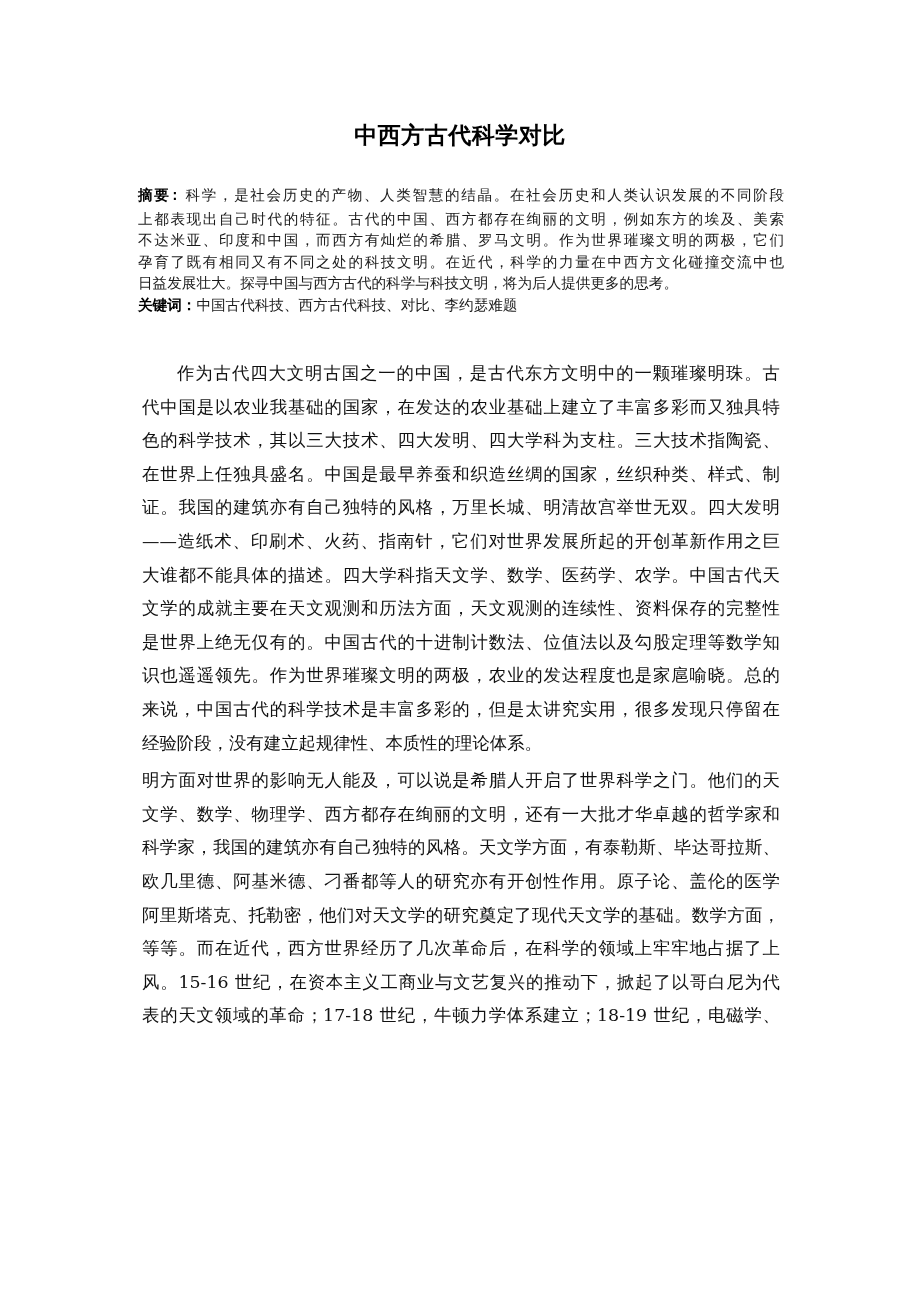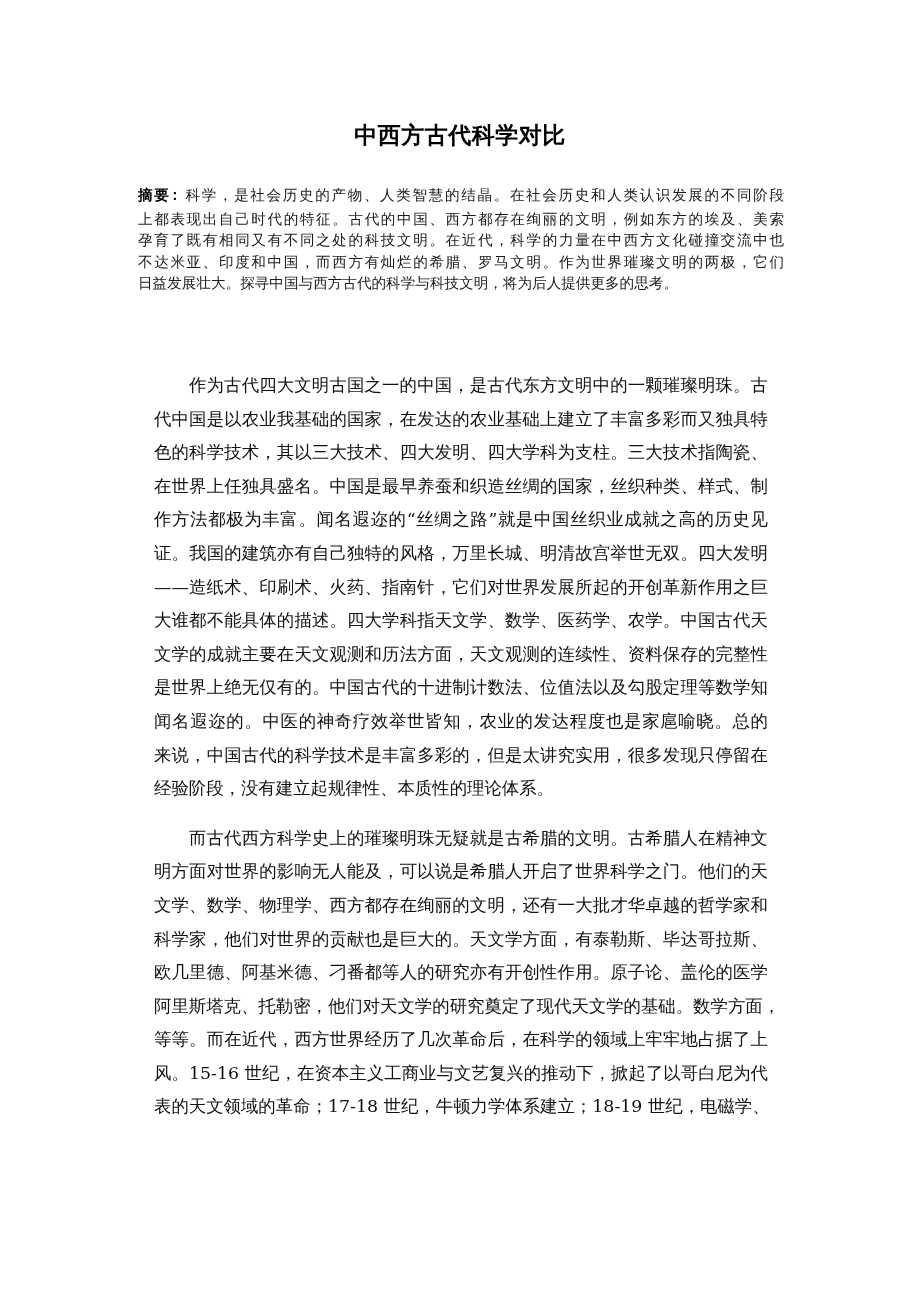--- a/index.html
+++ b/index.html
@@ -56,21 +56,21 @@
       position: absolute;
       top: 353px;
       left: 138px;
       width: 646px;
       font-size: 17.4px;
       line-height: 33.6px;
       text-align: justify;
       color: #111;
     }
     .body p {
-      margin: 16px;
+      margin: 4px;
       text-indent: 35px;
     }
     .line {
       display: block;
       white-space: nowrap;
       text-align: justify;
       text-align-last: justify;
     }
     .line.last {
       text-align-last: left;
@@ -79,46 +79,45 @@
 </head>
 <body>
 
 <div class="page">
 
   <div class="title">中西方古代科学对比</div>
 
   <div class="abstract">
     <span class="line"><span class="label">摘要:</span> <span>科学，是社会历史的产物、人类智慧的结晶。在社会历史和人类认识发展的不同阶段</span></span>
     <span class="line">上都表现出自己时代的特征。古代的中国、西方都存在绚丽的文明，例如东方的埃及、美索</span>
+    <span class="line">不达米亚、印度和中国，而西方有灿烂的希腊、罗马文明。作为世界璀璨文明的两极，它们</span>
     <span class="line">孕育了既有相同又有不同之处的科技文明。在近代，科学的力量在中西方文化碰撞交流中也</span>
-    <span class="line">不达米亚、印度和中国，而西方有灿烂的希腊、罗马文明。作为世界璀璨文明的两极，它们</span>
     <span class="line last">日益发展壮大。探寻中国与西方古代的科学与科技文明，将为后人提供更多的思考。</span>
+    <span class="line last keywords"><span class="label">关键词：</span><span>中国古代科技、西方古代科技、对比、李约瑟难题</span></span>
   </div>
 
   <div class="body">
     <p>
       <span class="line">作为古代四大文明古国之一的中国，是古代东方文明中的一颗璀璨明珠。古</span>
       <span class="line" style="text-indent:0">代中国是以农业我基础的国家，在发达的农业基础上建立了丰富多彩而又独具特</span>
       <span class="line" style="text-indent:0">色的科学技术，其以三大技术、四大发明、四大学科为支柱。三大技术指陶瓷、</span>
       <span class="line" style="text-indent:0">在世界上任独具盛名。中国是最早养蚕和织造丝绸的国家，丝织种类、样式、制</span>
-      <span class="line" style="text-indent:0">作方法都极为丰富。闻名遐迩的“丝绸之路”就是中国丝织业成就之高的历史见</span>
       <span class="line" style="text-indent:0">证。我国的建筑亦有自己独特的风格，万里长城、明清故宫举世无双。四大发明</span>
       <span class="line" style="text-indent:0">——造纸术、印刷术、火药、指南针，它们对世界发展所起的开创革新作用之巨</span>
       <span class="line" style="text-indent:0">大谁都不能具体的描述。四大学科指天文学、数学、医药学、农学。中国古代天</span>
       <span class="line" style="text-indent:0">文学的成就主要在天文观测和历法方面，天文观测的连续性、资料保存的完整性</span>
       <span class="line" style="text-indent:0">是世界上绝无仅有的。中国古代的十进制计数法、位值法以及勾股定理等数学知</span>
-      <span class="line" style="text-indent:0">闻名遐迩的。中医的神奇疗效举世皆知，农业的发达程度也是家扈喻晓。总的</span>
+      <span class="line" style="text-indent:0">识也遥遥领先。作为世界璀璨文明的两极，农业的发达程度也是家扈喻晓。总的</span>
       <span class="line" style="text-indent:0">来说，中国古代的科学技术是丰富多彩的，但是太讲究实用，很多发现只停留在</span>
       <span class="line last" style="text-indent:0">经验阶段，没有建立起规律性、本质性的理论体系。</span>
     </p>
     <p>
-      <span class="line">而古代西方科学史上的璀璨明珠无疑就是古希腊的文明。古希腊人在精神文</span>
       <span class="line" style="text-indent:0">明方面对世界的影响无人能及，可以说是希腊人开启了世界科学之门。他们的天</span>
       <span class="line" style="text-indent:0">文学、数学、物理学、西方都存在绚丽的文明，还有一大批才华卓越的哲学家和</span>
-      <span class="line" style="text-indent:0">科学家，他们对世界的贡献也是巨大的。天文学方面，有泰勒斯、毕达哥拉斯、</span>
+      <span class="line" style="text-indent:0">科学家，我国的建筑亦有自己独特的风格。天文学方面，有泰勒斯、毕达哥拉斯、</span>
       <span class="line" style="text-indent:0">欧几里德、阿基米德、刁番都等人的研究亦有开创性作用。原子论、盖伦的医学</span>
       <span class="line" style="text-indent:0">阿里斯塔克、托勒密，他们对天文学的研究奠定了现代天文学的基础。数学方面，</span>
       <span class="line" style="text-indent:0">等等。而在近代，西方世界经历了几次革命后，在科学的领域上牢牢地占据了上</span>
       <span class="line" style="text-indent:0">风。15-16 世纪，在资本主义工商业与文艺复兴的推动下，掀起了以哥白尼为代</span>
       <span class="line" style="text-indent:0">表的天文领域的革命；17-18 世纪，牛顿力学体系建立；18-19 世纪，电磁学、</span>
     </p>
   </div>
 
 </div>
 

